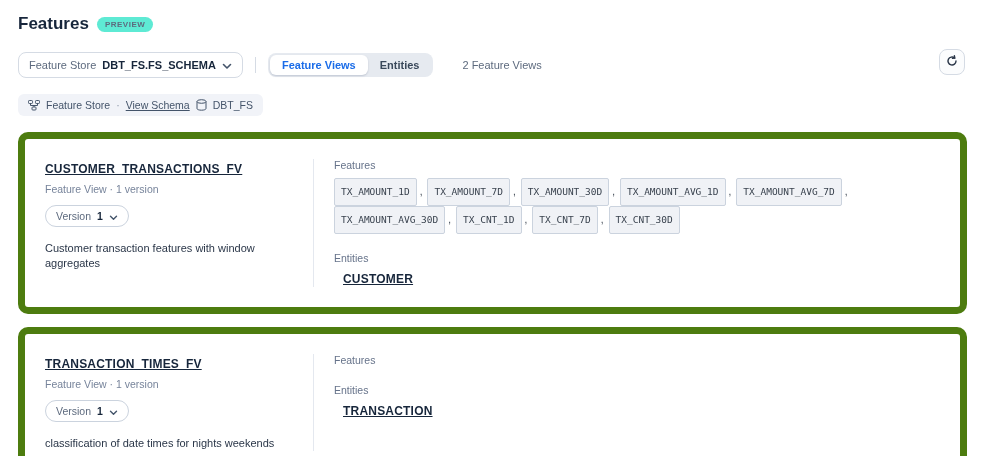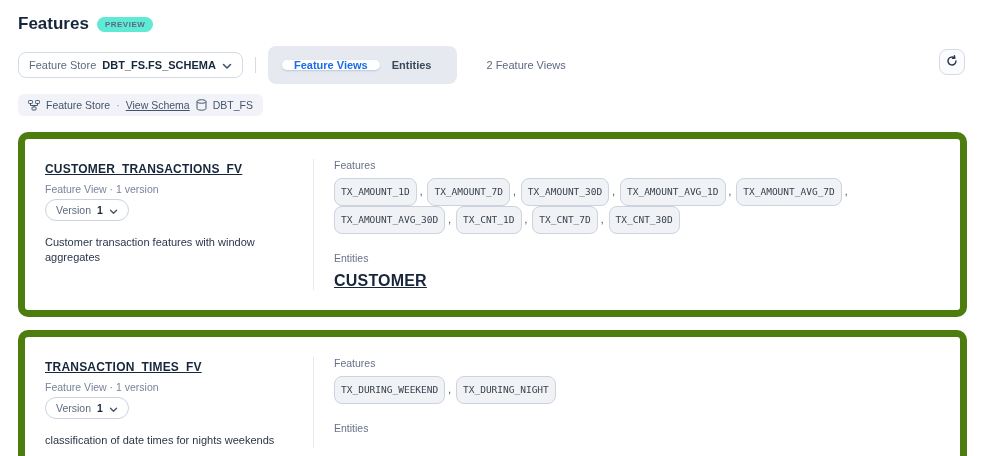--- a/index.html
+++ b/index.html
@@ -13,21 +13,21 @@
   .badge { background:#5eead4; color:#5D6A7E; font-size:8px; font-weight:bold;
     letter-spacing:.5px; padding:3px 8px; border-radius:9px; }
 
   
   .toolbar { display:flex; align-items:center; margin-top:18px; height:26px; }
   .fs-select { display:flex; align-items:center; gap:6px; border:1px solid #D5DBE4;
     border-radius:8px; background:#fff; height:26px; padding:0 10px; cursor:pointer; }
   .fs-select .lbl { font-size:11px; color:#5D6A7E; }
   .fs-select .val { font-size:11px; font-weight:bold; color:#17263B;text-align:center; }
   .vdiv { width:1px; height:16px; background:#D5DBE4; margin:0 12px; }
-  .seg { display:flex; background:#E6EAF0; border-radius:8px; padding:14px; height:38px; }
+  .seg { display:flex; background:#E6EAF0; border-radius:8px; padding:2px; height:24px; }
   .seg-item { display:flex; align-items:center; padding:0 12px; font-size:11px;
     font-weight:bold; color:#39485A; border-radius:6px; cursor:pointer; }
   .seg-item.active { background:#fff; color:#1A6CE8; box-shadow:0 1px 2px rgba(20,40,80,.18); }
   .count { font-size:11px; color:#5D6A7E; margin-left:29px; }
   .refresh-btn { position:absolute; right:20px; top:49px; width:26px; height:26px;
     border:1px solid #D5DBE4; border-radius:8px; background:#FBFCFD; display:flex;
     align-items:center; justify-content:center; cursor:pointer; }
 
   
   .crumb { display:inline-flex; align-items:center; gap:6px; background:#F1F3F8;
@@ -40,33 +40,33 @@
   
   .card { display:flex; border:7px solid #4d7c0f; border-radius:10px; background:#fff;
     margin-top:16px; padding:20px 20px; }
   .card + .card { margin-top:13px; }
   .col-left { width:268px; flex:0 0 268px; padding-right:20px; }
   .col-right { flex:1; border-left:1px solid #E4E8EF; padding-left:20px; }
   .fv-title { font-size:12px; font-weight:bold; color:#17263B; text-decoration:underline;
     letter-spacing:.2px; cursor:pointer; display:inline-block; }
   .fv-sub { font-size:10.5px; color:#77849B; margin-top:6px; }
   .ver-pill { display:inline-flex; align-items:center; gap:6px; border:1px solid #CBD3DE;
-    border-radius:12px; height:22px; padding:0 10px; margin-top:4px; background:#fff; cursor:pointer; }
+    border-radius:12px; height:22px; padding:0 10px; margin-top:10px; background:#fff; cursor:pointer; }
   .ver-pill .vl { font-size:10.5px; color:#5D6A7E; }
   .ver-pill .vv { font-size:10.5px; font-weight:bold; color:#17263B; }
   .fv-desc { font-size:11px; color:#2A3648; margin-top:14px; line-height:1.35; max-width:250px; }
   .sec-label { font-size:10.5px; color:#66738A; }
   .chips { margin-top:7px; max-width:628px; line-height:22px; }
   .chip { display:inline-block; font-family:"DejaVu Sans Mono", monospace; font-size:9.5px;
-    color:#39424E; background:#F0F2F6; border:1px solid #CBD3DE; border-radius:8px;
+    color:#39424E; background:#F0F2F6; border:1px solid #CBD3DE; border-radius:2px;
     padding:2px 6px; }
   .chip-comma { font-size:10px; color:#39424E; margin:0 5px 0 3px; }
   .entities-block { margin-top:18px; }
-  .entity-link { display:inline-block; font-size:16px; font-weight:bold; color:#17263B;
-    text-decoration:underline; letter-spacing:.2px; margin-top:8px; margin-right:14px; cursor:pointer; }
+  .entity-link { display:inline-block; font-size:12px; font-weight:bold; color:#17263B;
+    text-decoration:underline; letter-spacing:.2px; margin-top:8px; margin-right:14px; cursor:pointer;margin-left:9px; }
 </style>
 </head>
 <body>
 
 <div class="page">
 
   
   <div class="hdr">
     <span class="hdr-title">Features</span>
     <span class="badge">PREVIEW</span>
@@ -159,20 +159,20 @@
         <span>
           <svg width="9" height="6" viewBox="0 0 10 7">
               <path d="M1.5 1.5 L5 5 L8.5 1.5" fill="none" stroke="#44546A" stroke-width="1.6" stroke-linecap="round" stroke-linejoin="round"></path>
             </svg>
         </span>
       </div>
       <div class="fv-desc">classification of date times for nights weekends</div>
     </div>
     <div class="col-right">
       <div class="sec-label">Features</div>
-      <div class="chips"><span class="chip">TX_DURING_WEEKEND</span><span class="chip-comma">,</span><span class="chip">TX_DURING_NIGHT</span></div>
       <div class="entities-block">
         <div class="sec-label">Entities</div>
+        <div><a class="entity-link">TRANSACTION</a></div>
       </div>
     </div>
   </div>
 
 </div>
 
 </body></html>

